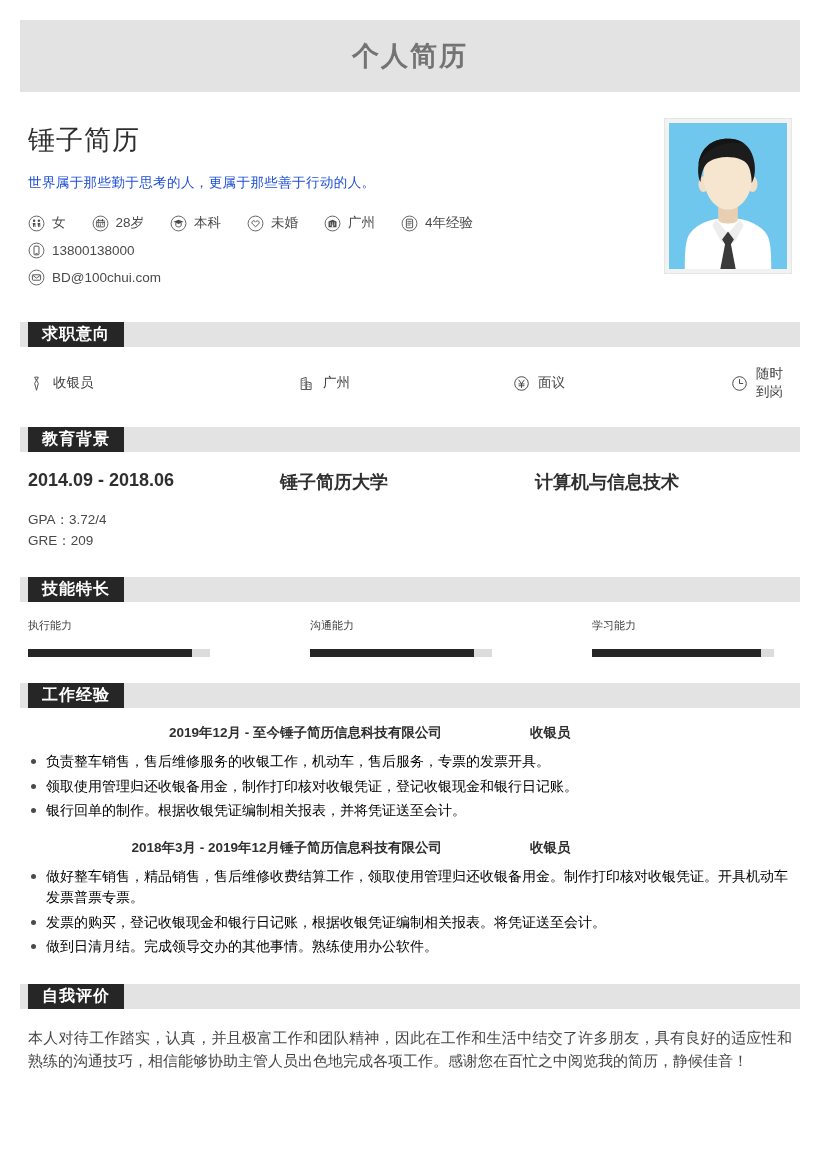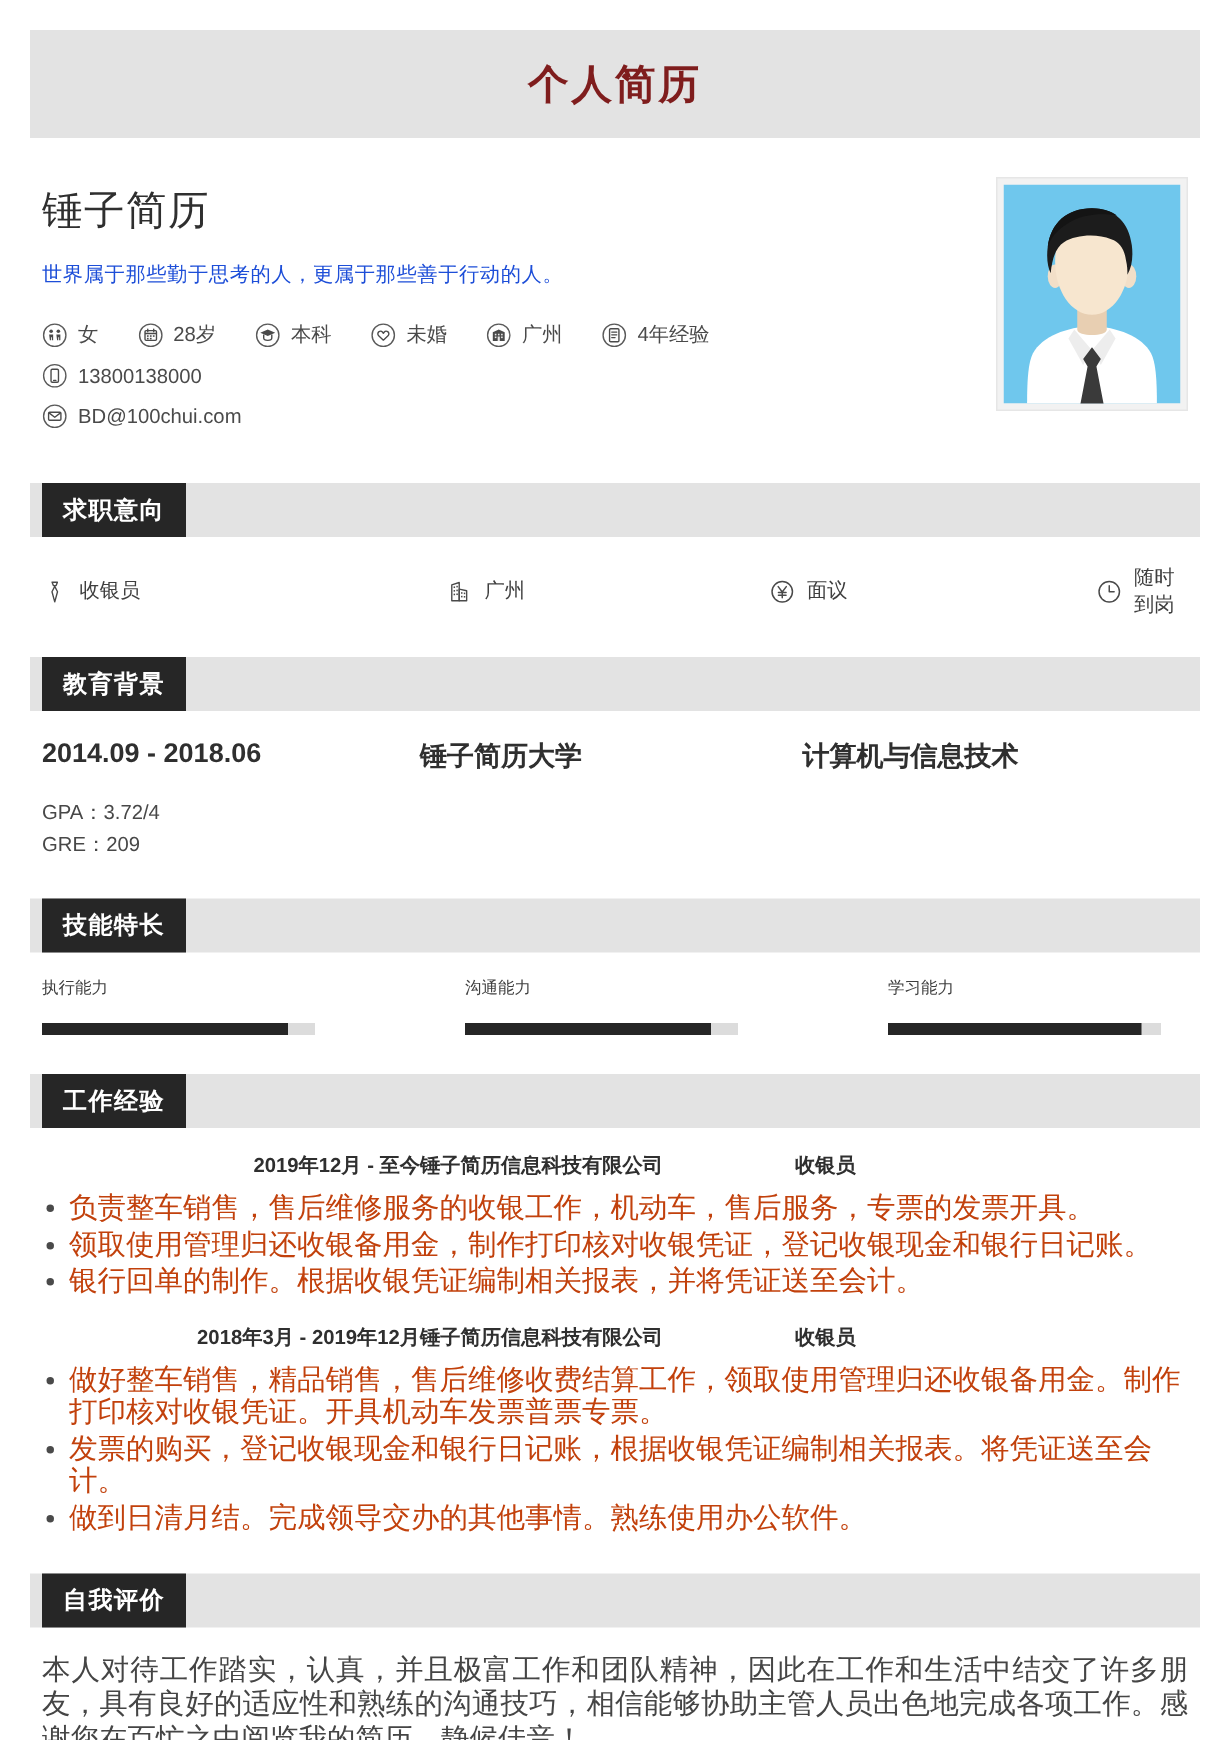--- a/index.html
+++ b/index.html
@@ -19,21 +19,21 @@
     height: 72px;
     background: #e3e3e3;
     display: flex;
     align-items: center;
     justify-content: center;
     margin-top: 20px;
   }
   .title-band .title {
     font-size: 27px;
     font-weight: bold;
-    color: #7f1d1d;
+    color: #737373;
     letter-spacing: 2px;
   }
 
   
   .identity {
     display: flex;
     justify-content: space-between;
     align-items: flex-start;
     padding: 26px 8px 0 8px;
     gap: 20px;
@@ -73,21 +73,21 @@
     border: 1px solid #e6e6e6;
     padding: 4px;
     flex: 0 0 auto;
   }
   .photo { width: 100%; height: 100%; display: block; }
 
   
   .section { margin-top: 26px; }
   .sec-bar {
     position: relative;
-    height: 36px;
+    height: 25px;
     background: #e3e3e3;
     display: flex;
     align-items: stretch;
   }
   .sec-bar .tag {
     background: #262626;
     color: #ffffff;
     font-size: 16px;
     font-weight: bold;
     letter-spacing: 1px;
@@ -132,40 +132,40 @@
   .exp { padding: 16px 8px 0 8px; }
   .exp-entry + .exp-entry { margin-top: 17px; }
   .exp-head { display: flex; font-size: 13.5px; font-weight: bold; color: #2f2f2f; }
   .exp-head .c1 { width: 252px; text-align: right; }
   .exp-head .c2 { width: 250px; }
   .exp-head .c3 { flex: 1; }
   ul.bullets { list-style: none; margin: 9px 0 0 0; padding: 0; }
   ul.bullets li {
     position: relative;
     padding-left: 18px;
-    font-size: 19px;
+    font-size: 14px;
     line-height: 21.5px;
-    color: #c2410c;
+    color: #000000;
     margin-bottom: 3px;
   }
   ul.bullets li::before {
     content: "";
     position: absolute;
     left: 3px;
     top: 8px;
     width: 5px;
     height: 5px;
     border-radius: 50%;
     background: #4a4a4a;
   }
 
   
   .selfeval {
     padding: 17px 8px 0 8px;
-    font-size: 19px;
+    font-size: 15px;
     line-height: 23px;
     color: #454545;
     text-align: justify;
   }
 </style>
 </head>
 <body>
 
 <div class="page">
 

